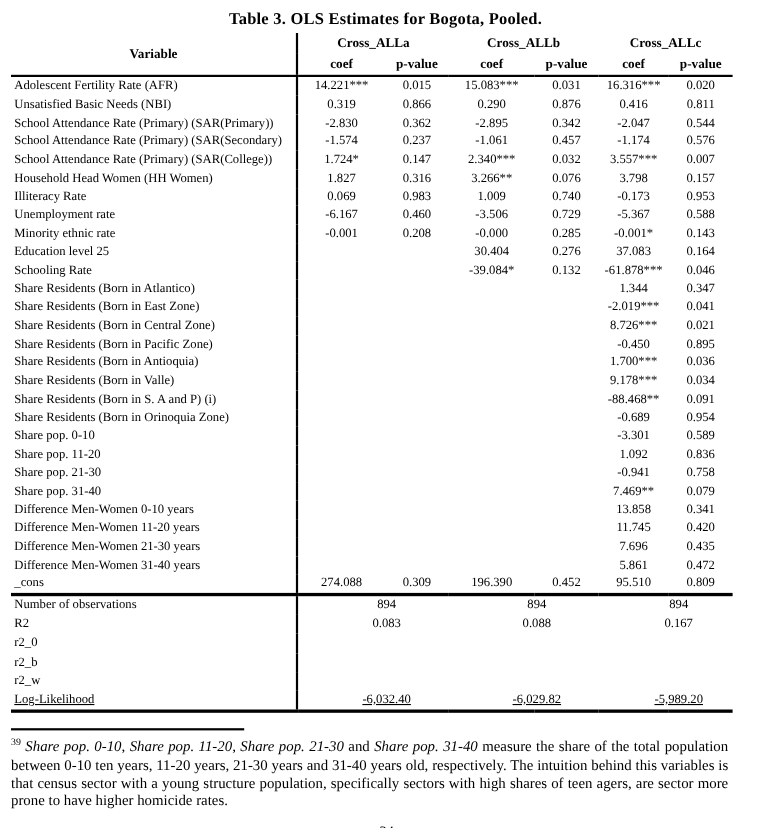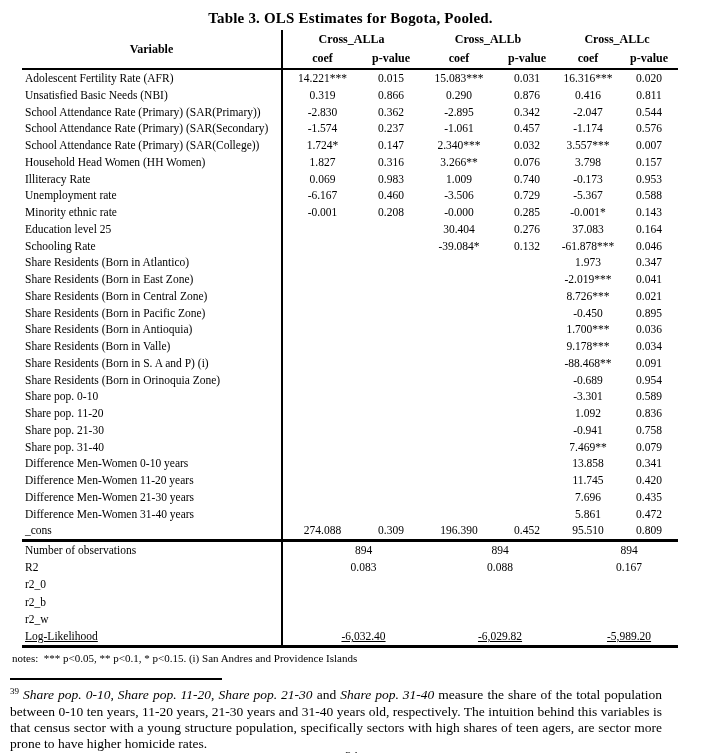--- a/index.html
+++ b/index.html
@@ -9,21 +9,21 @@
     font-family:"Liberation Serif","DejaVu Serif",serif;
     color:#000;
   }
   .page { position:absolute; inset:0; }
   .title {
     margin-top:10px; text-align:center;
     font-size:15px; font-weight:bold; letter-spacing:0.2px;
   }
   table.ols {
     border-collapse:collapse; table-layout:fixed;
-    margin:3px 0 0 22px; width:656px;
+    margin:3px 0 0 10px; width:656px;
     font-size:11.5px;
   }
   table.ols td, table.ols th { padding:0; vertical-align:middle; overflow:hidden; white-space:nowrap; }
   thead th { font-weight:bold; font-size:12px; height:19px; line-height:19px; text-align:center; }
   thead .var-head { text-align:center; }
   .vline { border-left:2px solid #000; }
   thead tr.sub th, thead th.var-head { border-bottom:2px solid #000; }
   tbody.body td { height:16.75px; line-height:16.75px; }
   tbody.body td.lab, tbody.sum td.lab { text-align:left; padding-left:3px; }
   tbody.body td.num { text-align:center; }
@@ -192,21 +192,21 @@
           <td class="num">-61.878***</td>
           <td class="num">0.046</td>
         </tr>
 
         <tr>
           <td class="lab">Share Residents (Born in Atlantico)</td>
           <td class="num vline"></td>
           <td class="num"></td>
           <td class="num"></td>
           <td class="num"></td>
-          <td class="num">1.973</td>
+          <td class="num">1.344</td>
           <td class="num">0.347</td>
         </tr>
 
         <tr>
           <td class="lab">Share Residents (Born in East Zone)</td>
           <td class="num vline"></td>
           <td class="num"></td>
           <td class="num"></td>
           <td class="num"></td>
           <td class="num">-2.019***</td>
@@ -403,21 +403,20 @@
 
         <tr>
           <td class="lab">Log-Likelihood</td>
           <td class="num vline" colspan="2">-6,032.40</td>
           <td class="num" colspan="2">-6,029.82</td>
           <td class="num" colspan="2">-5,989.20</td>
         </tr>
       </tbody>
   </table>
 
-  <div class="notes">notes:  *** p&lt;0.05, ** p&lt;0.1, * p&lt;0.15. (i) San Andres and Providence Islands</div>
 
   <div class="fn-rule"></div>
 
   <div class="footnote"><sup>39</sup> <span class="it">Share pop. 0-10</span><span>, </span><span class="it">Share pop. 11-20</span><span>, </span><span class="it">Share pop. 21-30</span><span> and </span><span class="it">Share pop. 31-40</span><span> measure the share of the total population between 0-10 ten years, 11-20 years, 21-30 years and 31-40 years old, respectively. The intuition behind this variables is that census sector with a young structure population, specifically sectors with high shares of teen agers, are sector more prone to have higher homicide rates.</span></div>
 
   <div class="page-number">34</div>
 
 </div>
 
 </body></html>

